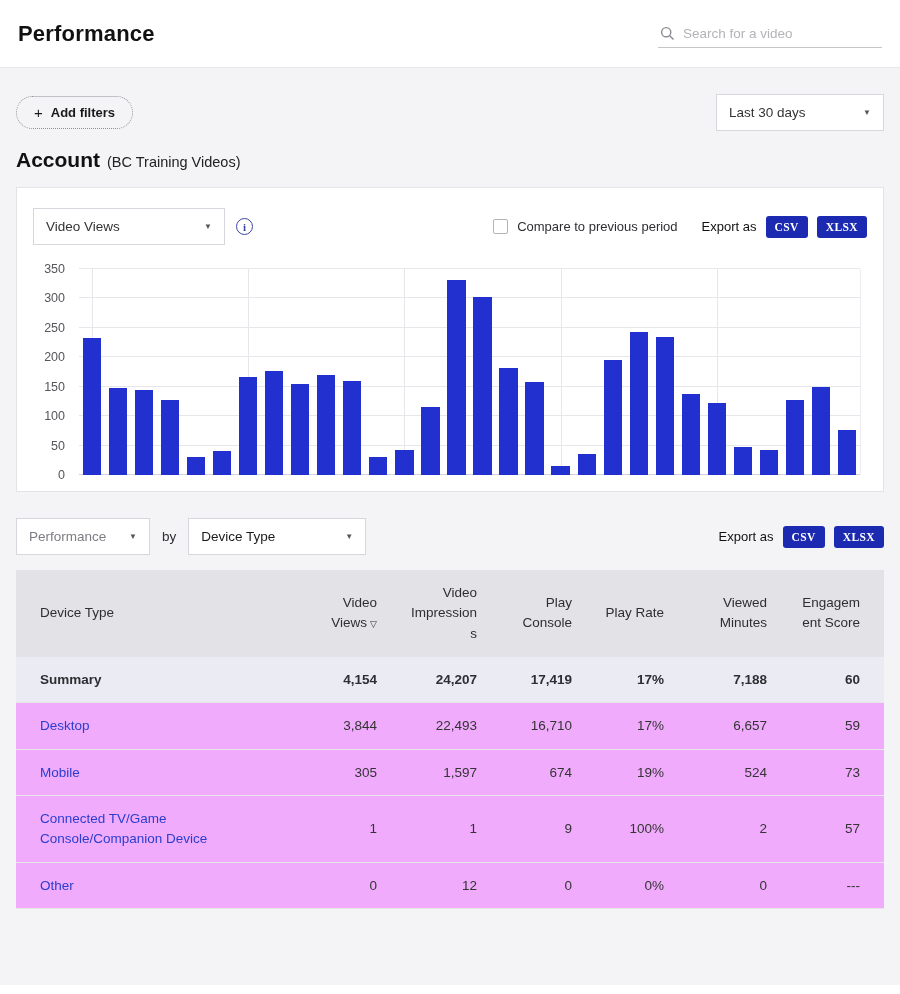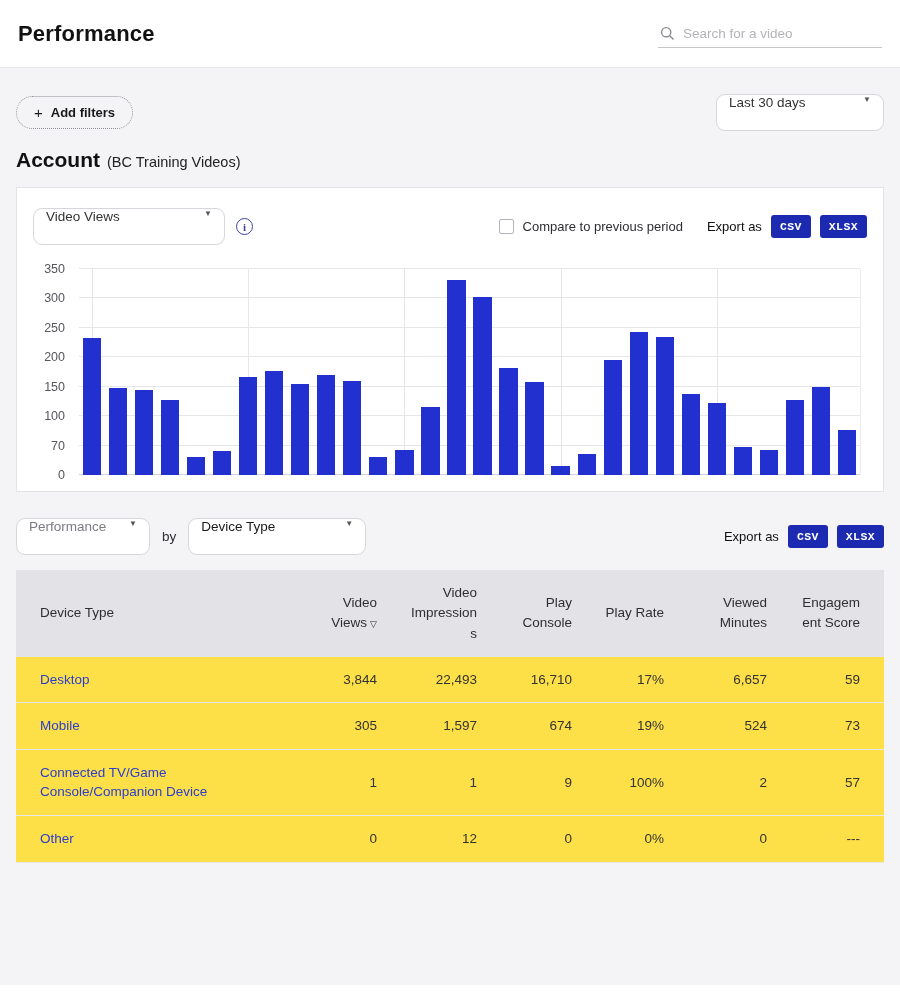--- a/index.html
+++ b/index.html
@@ -14,41 +14,41 @@
   .search-box input{border:none;outline:none;font-size:13.5px;width:100%;background:transparent;color:#333}
   .search-box input::placeholder{color:#b3b3b8}
 
   
   .page-body{background:#f4f4f6;padding:26px 16px 14px;min-height:917px}
 
   .filters-row{display:flex;justify-content:space-between;align-items:center}
   .add-filters{display:inline-flex;align-items:center;gap:8px;border:1.5px dotted #8f8f96;border-radius:18px;padding:8px 17px;font-size:13px;font-weight:700;color:#1a1a1a;background:transparent;cursor:pointer}
   .add-filters .plus{font-size:15px;font-weight:400;line-height:1}
 
-  .select{background:#fff;border:1px solid #d6d6dc;border-radius:9px;height:37px;display:flex;justify-content:space-between;padding:0 12px;font-size:13.5px;color:#333;cursor:pointer}
+  .select{background:#fff;border:1px solid #d6d6dc;border-radius:0;height:37px;display:flex;align-items:center;justify-content:space-between;padding:0 12px;font-size:13.5px;color:#333;cursor:pointer}
   .select::after{content:"▼";font-size:8px;color:#55555b;margin-left:10px}
   .date-select{width:168px}
 
   .tz-line{text-align:right;margin-top:11px;font-size:13px;color:#4c4c52}
   .tz-line a{color:#2b3dce;text-decoration:none}
 
   .account-heading{margin-top:17px;display:flex;align-items:baseline;gap:7px}
   .account-heading .h{font-size:21px;font-weight:800;color:#111}
   .account-heading .sub{font-size:14.5px;font-weight:400;color:#222}
 
   
   .card{background:#fff;border:1px solid #e3e3e7;margin-top:15px;padding:20px 16px 16px}
   .card-header{display:flex;justify-content:space-between;align-items:center}
   .metric-left{display:flex;align-items:center}
   .metric-select{width:192px}
   .info-icon{width:17px;height:17px;border:1.5px solid #3a449f;border-radius:50%;color:#3a449f;font-size:11px;font-weight:700;display:inline-flex;align-items:center;justify-content:center;margin-left:11px;font-family:"Liberation Serif",serif;cursor:pointer}
   .chart-controls{display:flex;align-items:center;gap:9px;font-size:13px;color:#2e2e33}
   .checkbox{width:15px;height:15px;border:1px solid #b3b3ba;border-radius:2px;background:#fff;cursor:pointer;flex:none}
   .export-label{color:#111;margin-left:15px}
-  .btn-export{background:#1c2ab2;color:#fff;font-size:11.5px;font-weight:700;padding:5px 9px;border-radius:3px;border:none;cursor:pointer;letter-spacing:.4px;font-family:Liberation Mono, monospace}
+  .btn-export{background:#1c2ab2;color:#fff;font-size:11.5px;font-weight:700;padding:5px 9px;border-radius:3px;border:none;cursor:pointer;letter-spacing:.4px;font-family:Liberation Serif, serif}
 
   .chart-wrap{margin-top:24px;display:flex;padding-right:6px}
   .y-axis{width:46px;position:relative;height:206px;flex:none}
   .ylab{position:absolute;right:14px;transform:translateY(50%);font-size:12.5px;color:#55555b}
   .plot-col{flex:1;min-width:0}
   .plot{position:relative;height:206px;border-right:1px solid #ececf0}
   .hgrid{position:absolute;left:0;right:0;height:1px;background:#e7e7eb}
   .hgrid.base{background:#d2d2d7}
   .bars{position:absolute;top:0;left:0;right:0;bottom:0;display:flex;align-items:flex-end}
   .slot{flex:1;height:100%;display:flex;align-items:flex-end;justify-content:center;position:relative}
@@ -63,21 +63,21 @@
   .perf-select{width:134px;color:#7c7c83}
   .by-label{margin:0 12px;font-size:13.5px;color:#2e2e33}
   .device-select{width:178px;color:#1a1a1a}
 
   
   .table-wrap{margin-top:15px;background:#fff}
   table{width:100%;border-collapse:collapse;table-layout:fixed;font-size:13.5px}
   thead th{background:#e3e3e7;color:#2e2e33;font-weight:400;text-align:right;vertical-align:middle;padding:13px 24px 13px 8px;line-height:1.5;overflow-wrap:anywhere}
   thead th.first{text-align:left;padding-left:24px}
   .sort-icon{font-size:9px;margin-left:3px;color:#2e2e33}
-  tbody td{background:#fde047;border-bottom:1px solid #e7e7ea;padding:13px 24px 13px 8px;text-align:right;color:#333;line-height:1.45}
+  tbody td{background:#f0abfc;border-bottom:1px solid #e7e7ea;padding:13px 24px 13px 8px;text-align:right;color:#333;line-height:1.45}
   tbody td.first{text-align:left;padding-left:24px}
   tbody tr.summary td{background:#ebebf3;font-weight:700;color:#2e2e33}
   tbody a{color:#2b3dce;text-decoration:none;cursor:pointer}
 </style>
 </head>
 <body>
 
 <header class="top-header">
   <h1 class="app-title">Performance</h1>
   <div class="search-box">
@@ -120,21 +120,21 @@
         <span>Compare to previous period</span>
         <span class="export-label">Export as</span>
         <button class="btn-export">CSV</button>
         <button class="btn-export">XLSX</button>
       </div>
     </div>
 
     <div class="chart-wrap">
       <div class="y-axis" id="yaxis">
           <div class="ylab" style="bottom: 0%;">0</div>
-          <div class="ylab" style="bottom: 14.2857%;">70</div>
+          <div class="ylab" style="bottom: 14.2857%;">50</div>
           <div class="ylab" style="bottom: 28.5714%; text-align: right;">100</div>
           <div class="ylab" style="bottom: 42.8571%;">150</div>
           <div class="ylab" style="bottom: 57.1429%;">200</div>
           <div class="ylab" style="bottom: 71.4286%;">250</div>
           <div class="ylab" style="bottom: 85.7143%;">300</div>
           <div class="ylab" style="bottom: 100%;">350</div>
         </div>
       <div class="plot-col">
         <div class="plot" id="plot">
             <div class="hgrid" style="bottom: 100%;"></div>
@@ -280,20 +280,29 @@
           <th class="first">Device Type</th>
           <th><span>Video Views</span><span class="sort-icon">▽</span></th>
           <th>Video Impressions</th>
           <th>Play Console</th>
           <th>Play Rate</th>
           <th>Viewed Minutes</th>
           <th>Engagement Score</th>
         </tr>
       </thead>
       <tbody>
+        <tr class="summary">
+          <td class="first">Summary</td>
+          <td>4,154</td>
+          <td>24,207</td>
+          <td>17,419</td>
+          <td>17%</td>
+          <td>7,188</td>
+          <td>60</td>
+        </tr>
         <tr>
           <td class="first"><a href="#">Desktop</a></td>
           <td>3,844</td>
           <td>22,493</td>
           <td>16,710</td>
           <td>17%</td>
           <td>6,657</td>
           <td>59</td>
         </tr>
         <tr>

